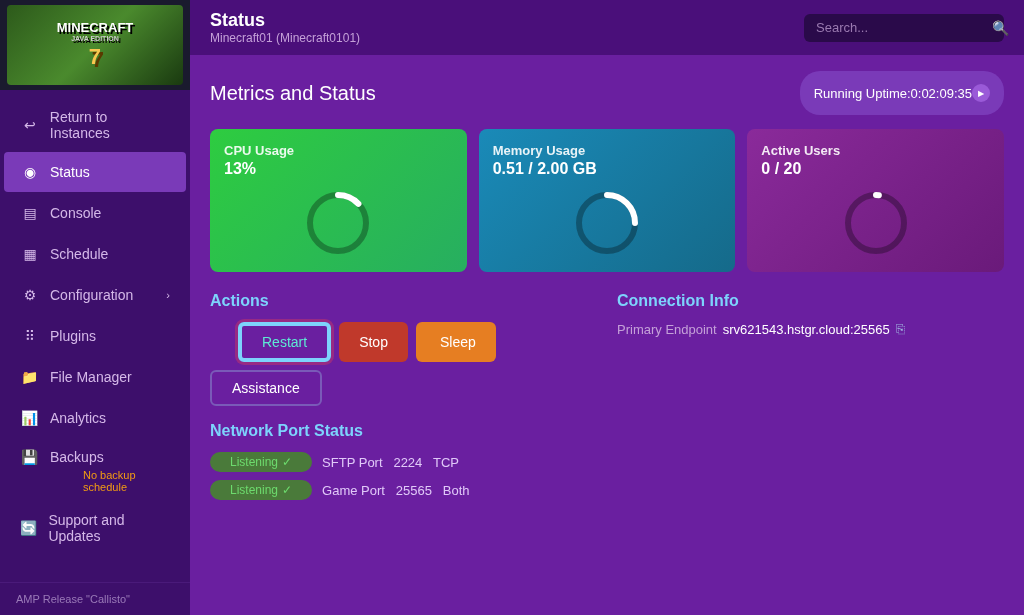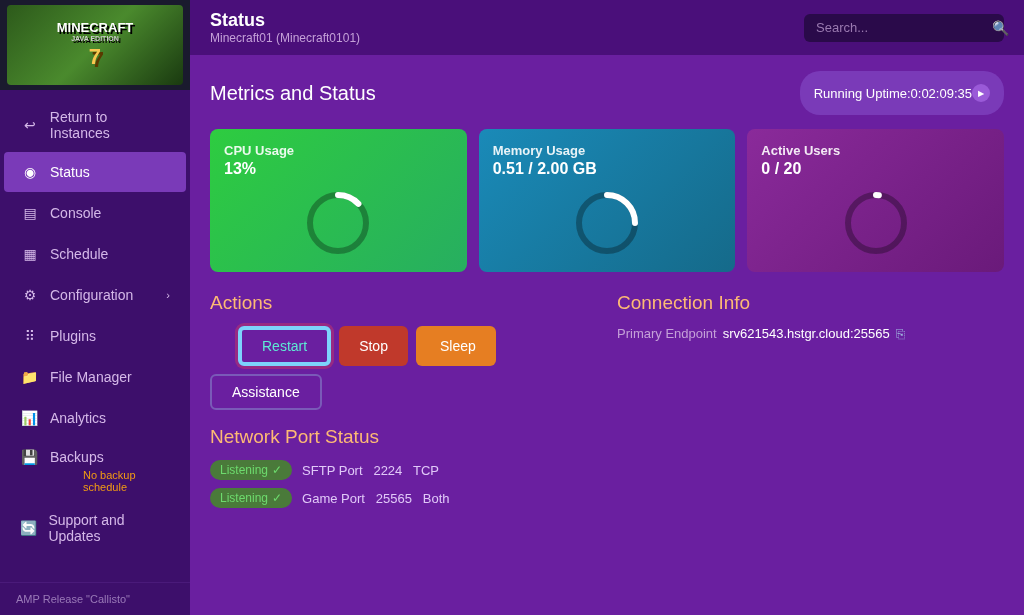--- a/index.html
+++ b/index.html
@@ -294,23 +294,23 @@
 
     .actions-section {
       flex: 1;
     }
 
     .connection-section {
       flex: 1;
     }
 
     .subsection-title {
-      color: #fdba74;
-      font-size: 19px;
-      font-weight: 400;
+      color: #7dd3fc;
+      font-size: 16px;
+      font-weight: 700;
       margin-bottom: 12px;
     }
 
     .action-buttons {
       display: flex;
       gap: 8px;
       margin-bottom: 16px;
       flex-wrap: wrap;
     }
 
@@ -347,21 +347,21 @@
     .btn-assistance {
       background: transparent;
       color: #fff;
       border: 2px solid #7a5ab8;
     }
 
     .connection-endpoint {
       color: #e0c8f8;
       font-size: 13px;
       display: flex;
-      align-items: center;
+      align-items: flex-start;
       gap: 6px;
     }
 
     .endpoint-label {
       color: #c4a0d8;
     }
 
     .endpoint-value {
       color: #fff;
     }
@@ -381,21 +381,21 @@
       display: flex;
       align-items: center;
       gap: 10px;
       margin-bottom: 8px;
     }
 
     .listening-badge {
       background: #4a7a3a;
       color: #6ddb6d;
       border-radius: 12px;
-      padding: 3px 10px;
+      padding: 3px 20px;
       font-size: 12px;
       display: flex;
       align-items: center;
       gap: 4px;
     }
 
     .port-info {
       color: #e0c8f8;
       font-size: 13px;
     }

